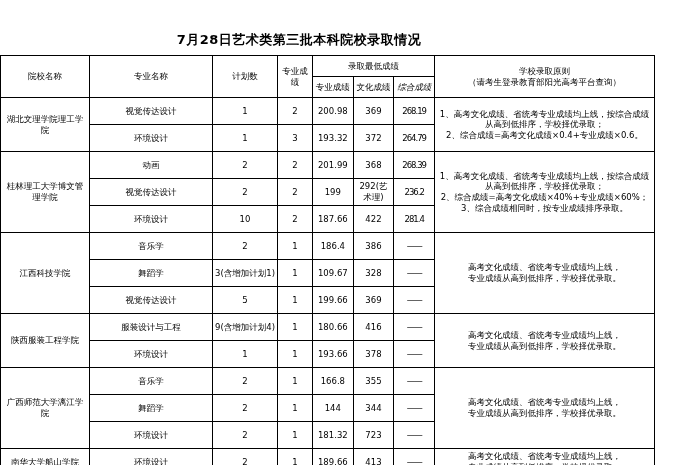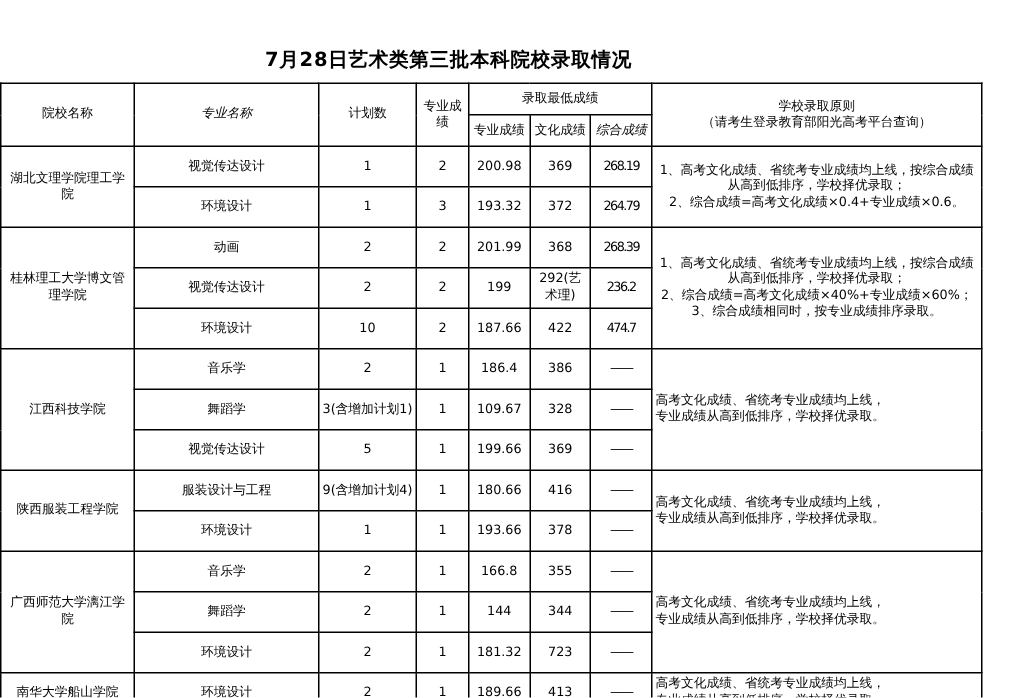--- a/index.html
+++ b/index.html
@@ -45,36 +45,36 @@
     vertical-align: middle;
     padding: 2px 2px;
     line-height: 1.25;
     word-break: break-all;
   }
   thead td {
     font-size: 9px;
     height: 16px;
   }
   .h-school { width: 84px; }
-  .h-major  { width: 118px; font-style: italic; }
+  .h-major  { width: 118px; }
   .h-plan   { width: 60px; }
   .h-vol    { width: 30px; }
   .h-pro    { width: 52px; }
   .h-cul    { width: 52px; }
   .h-comp   { width: 44px; font-style: italic; }
   .h-rule   { width: 215px; }
 
   .rule-cell {
     text-align: left;
     padding: 3px 6px;
     line-height: 1.5;
     font-size: 8.5px;
   }
   .rule-cell.center {
-    text-align: left;
+    text-align: center;
   }
   .school-cell {
     font-size: 9px;
     line-height: 1.5;
   }
   .major-cell {
     text-align: center;
   }
   .dash {
     letter-spacing: -1px;
@@ -177,21 +177,21 @@
           <td>199</td>
           <td>292(艺术理)</td>
           <td class="dash">236.2</td>
         </tr>
         <tr class="row-tall">
           <td class="major-cell">环境设计</td>
           <td>10</td>
           <td>2</td>
           <td>187.66</td>
           <td>422</td>
-          <td class="dash">474.7</td>
+          <td class="dash">281.4</td>
         </tr>
         <tr class="row-tall">
           <td class="school-cell" rowspan="3">江西科技学院</td>
           <td class="major-cell">音乐学</td>
           <td>2</td>
           <td>1</td>
           <td>186.4</td>
           <td>386</td>
           <td class="dash">——</td>
           <td class="rule-cell center" rowspan="3" style="white-space: pre-line;">高考文化成绩、省统考专业成绩均上线，

